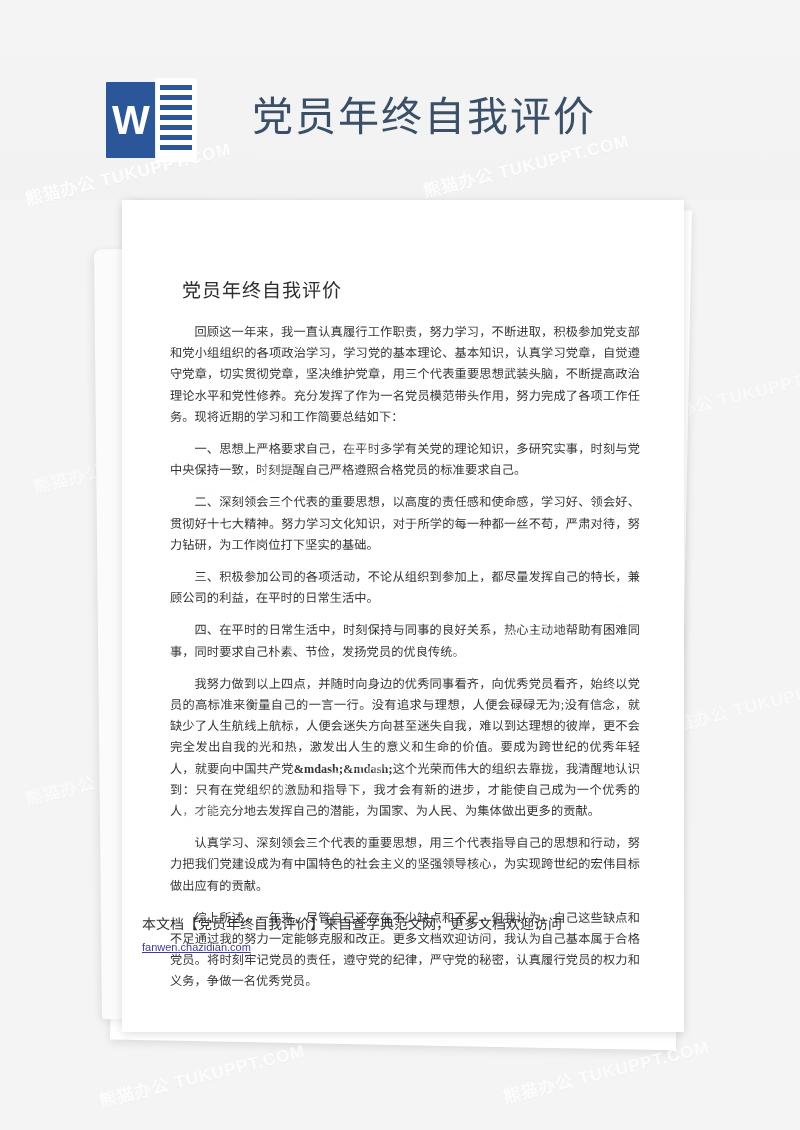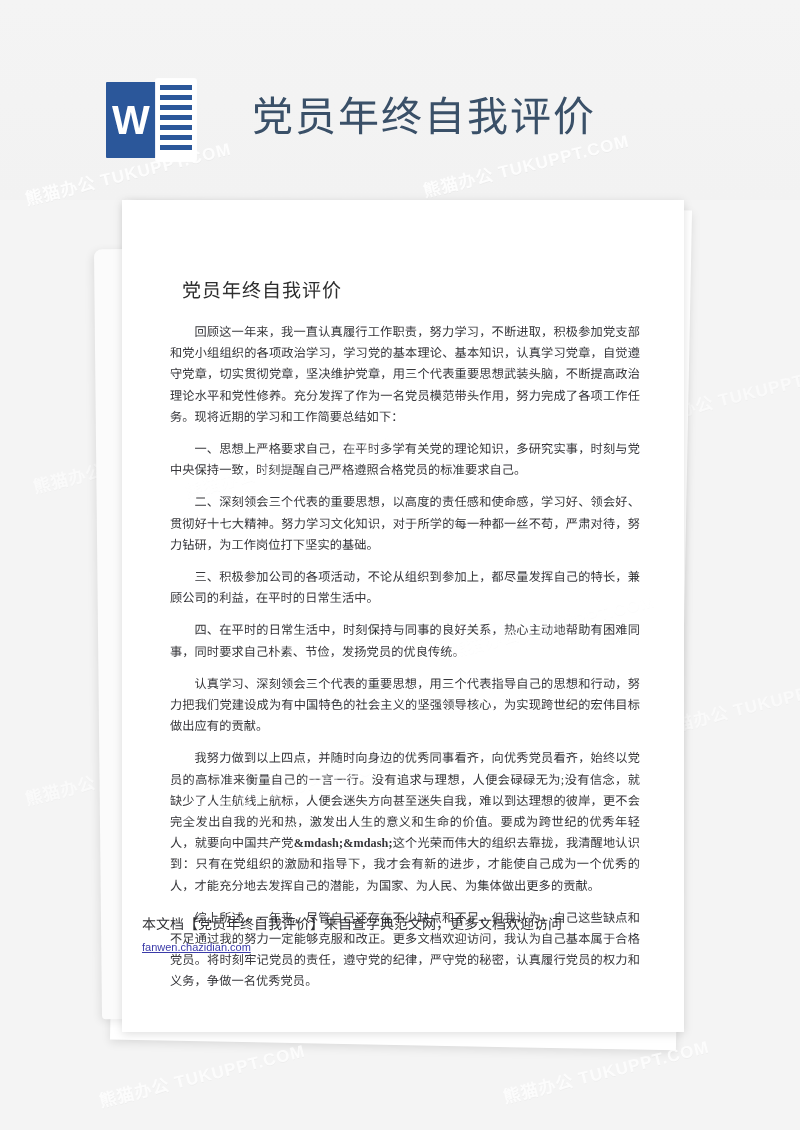--- a/index.html
+++ b/index.html
@@ -269,22 +269,22 @@
       <div id="doc-body">
 
         <div id="doc-title">党员年终自我评价</div>
 
         <div id="doc-paras">
           <p class="para">回顾这一年来，我一直认真履行工作职责，努力学习，不断进取，积极参加党支部和党小组组织的各项政治学习，学习党的基本理论、基本知识，认真学习党章，自觉遵守党章，切实贯彻党章，坚决维护党章，用三个代表重要思想武装头脑，不断提高政治理论水平和党性修养。充分发挥了作为一名党员模范带头作用，努力完成了各项工作任务。现将近期的学习和工作简要总结如下：</p>
           <p class="para">一、思想上严格要求自己，在平时多学有关党的理论知识，多研究实事，时刻与党中央保持一致，时刻提醒自己严格遵照合格党员的标准要求自己。</p>
           <p class="para">二、深刻领会三个代表的重要思想，以高度的责任感和使命感，学习好、领会好、贯彻好十七大精神。努力学习文化知识，对于所学的每一种都一丝不苟，严肃对待，努力钻研，为工作岗位打下坚实的基础。</p>
           <p class="para">三、积极参加公司的各项活动，不论从组织到参加上，都尽量发挥自己的特长，兼顾公司的利益，在平时的日常生活中。</p>
           <p class="para">四、在平时的日常生活中，时刻保持与同事的良好关系，热心主动地帮助有困难同事，同时要求自己朴素、节俭，发扬党员的优良传统。</p>
+          <p class="para">我努力做到以上四点，并随时向身边的优秀同事看齐，向优秀党员看齐，始终以党员的高标准来衡量自己的一言一行。没有追求与理想，人便会碌碌无为;没有信念，就缺少了人生航线上航标，人便会迷失方向甚至迷失自我，难以到达理想的彼岸，更不会完全发出自我的光和热，激发出人生的意义和生命的价值。要成为跨世纪的优秀年轻人，就要向中国共产党<b>&amp;mdash;&amp;mdash;</b>这个光荣而伟大的组织去靠拢，我清醒地认识到：只有在党组织的激励和指导下，我才会有新的进步，才能使自己成为一个优秀的人，才能充分地去发挥自己的潜能，为国家、为人民、为集体做出更多的贡献。</p>
           <p class="para">认真学习、深刻领会三个代表的重要思想，用三个代表指导自己的思想和行动，努力把我们党建设成为有中国特色的社会主义的坚强领导核心，为实现跨世纪的宏伟目标做出应有的贡献。</p>
-          <p class="para">我努力做到以上四点，并随时向身边的优秀同事看齐，向优秀党员看齐，始终以党员的高标准来衡量自己的一言一行。没有追求与理想，人便会碌碌无为;没有信念，就缺少了人生航线上航标，人便会迷失方向甚至迷失自我，难以到达理想的彼岸，更不会完全发出自我的光和热，激发出人生的意义和生命的价值。要成为跨世纪的优秀年轻人，就要向中国共产党<b>&amp;mdash;&amp;mdash;</b>这个光荣而伟大的组织去靠拢，我清醒地认识到：只有在党组织的激励和指导下，我才会有新的进步，才能使自己成为一个优秀的人，才能充分地去发挥自己的潜能，为国家、为人民、为集体做出更多的贡献。</p>
           <p class="para">综上所述，一年来，尽管自己还存在不少缺点和不足，但我认为，自己这些缺点和不足通过我的努力一定能够克服和改正。更多文档欢迎访问，我认为自己基本属于合格党员。将时刻牢记党员的责任，遵守党的纪律，严守党的秘密，认真履行党员的权力和义务，争做一名优秀党员。</p>
         </div>
 
         <div id="doc-footer">
           <div id="footer-line">本文档【党员年终自我评价】来自查字典范文网，更多文档欢迎访问</div>
           <a id="footer-link" href="#">fanwen.chazidian.com</a>
         </div>
 
       </div>
     </div>

